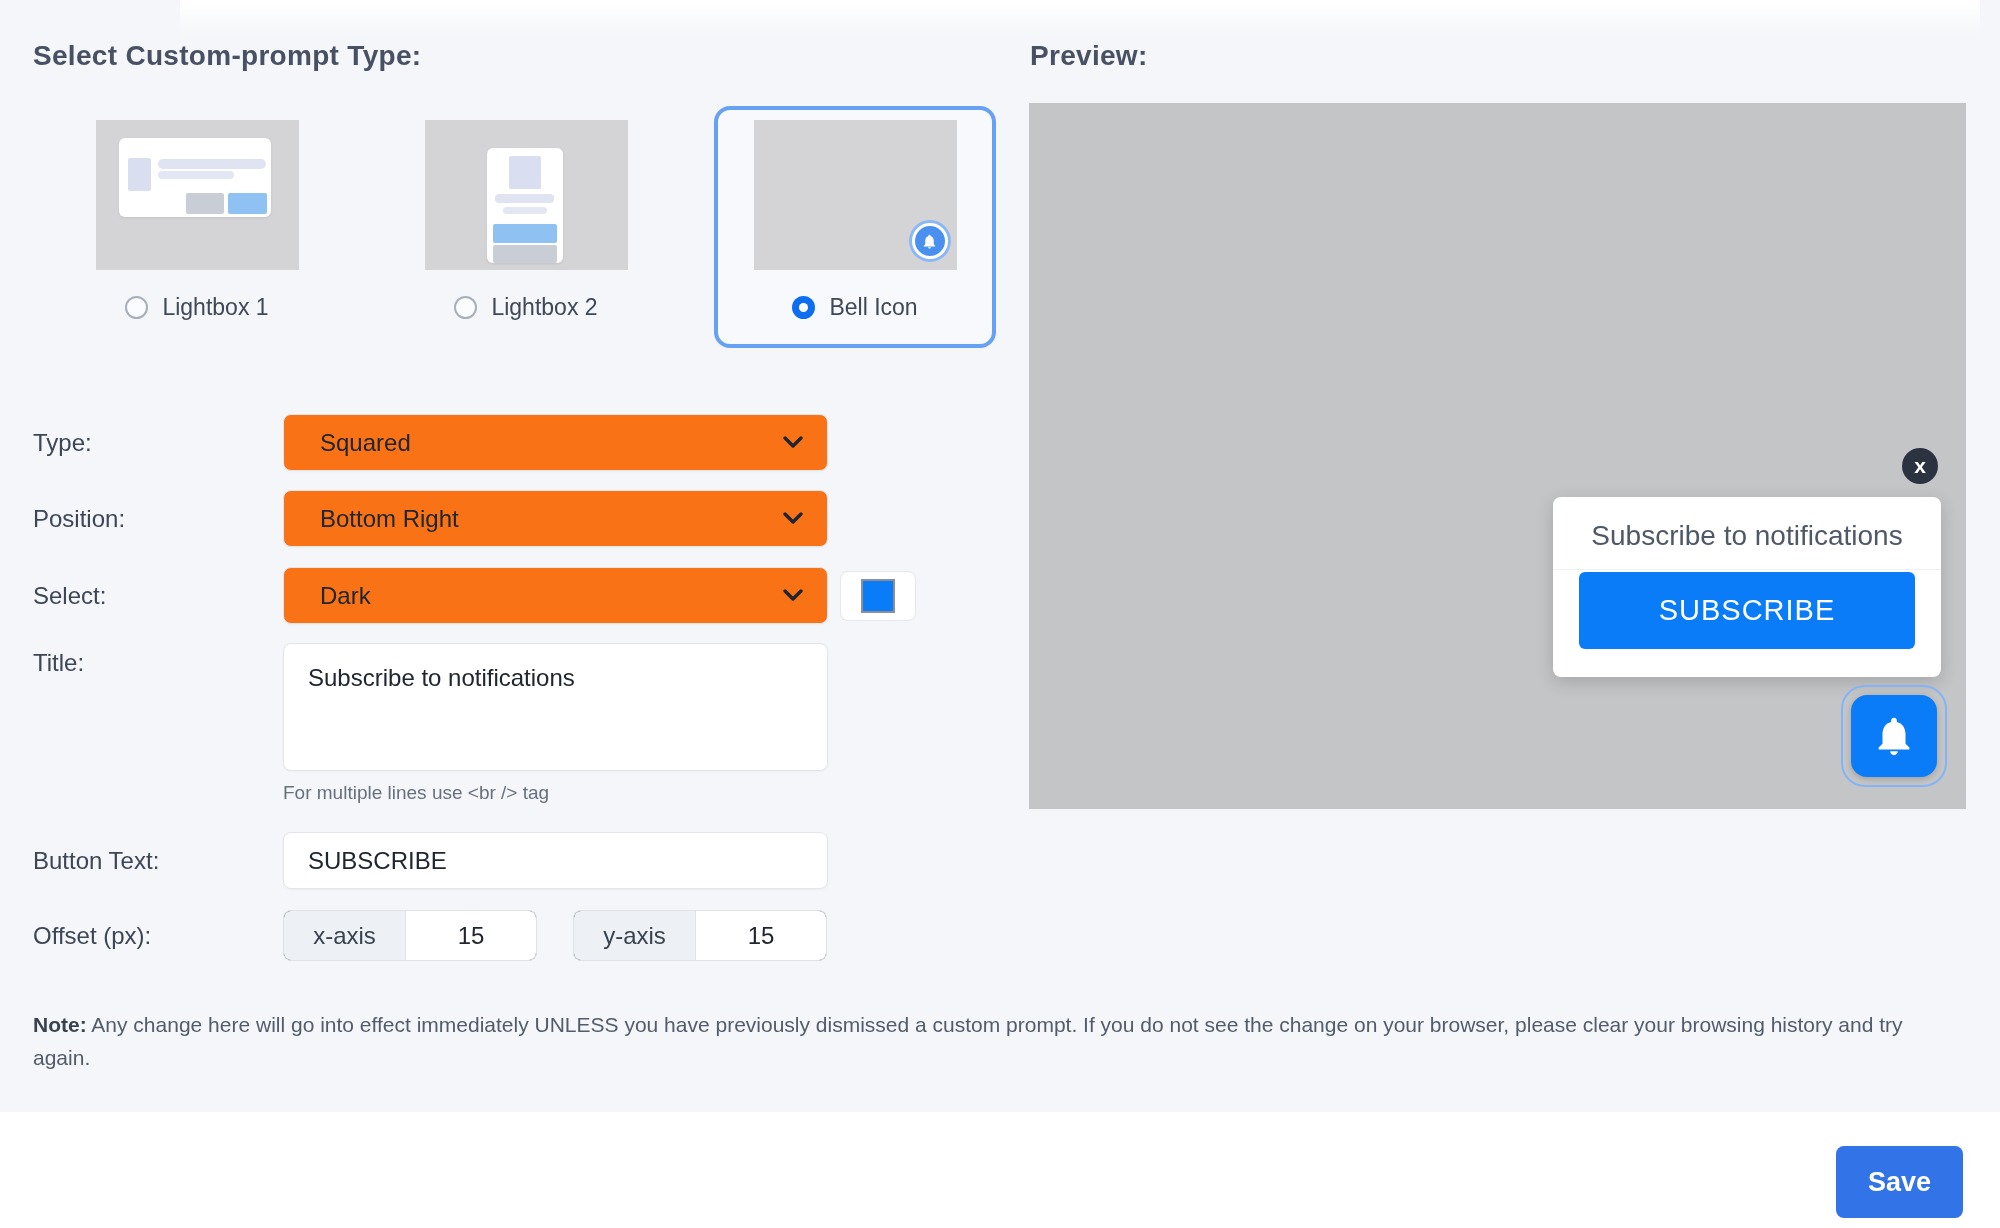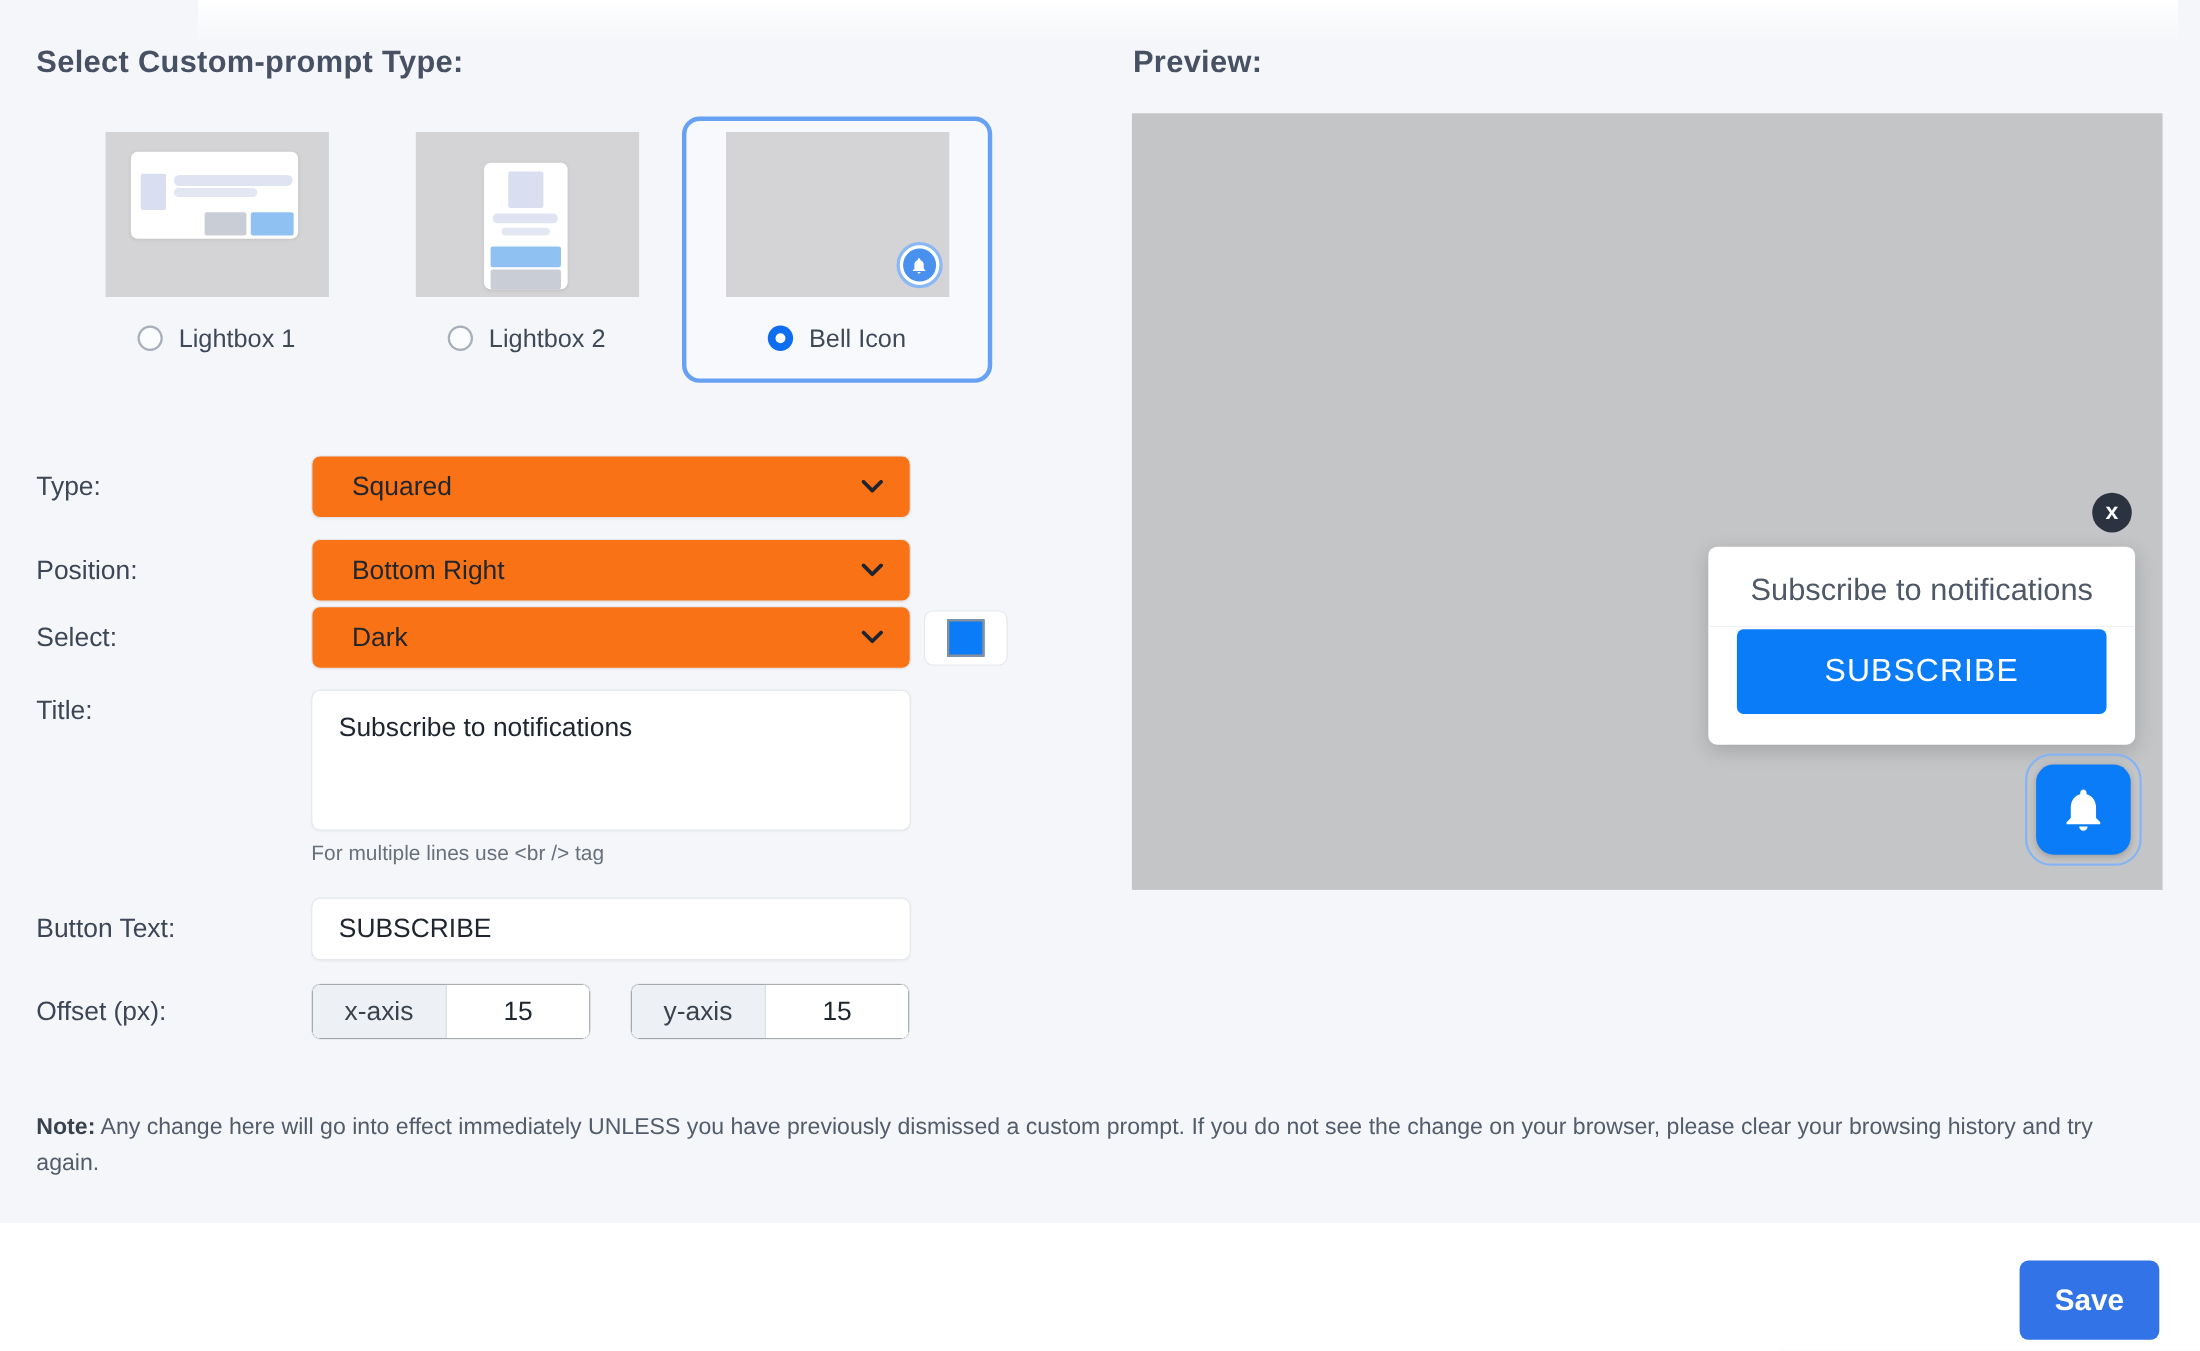--- a/index.html
+++ b/index.html
@@ -4,21 +4,21 @@
 <style>
   html,body{margin:0;padding:0;width:2000px;height:1228px;overflow:hidden;}
   body{font-family:"Liberation Sans",sans-serif;background:#f4f6f9;position:relative;color:#3c4656;}
   .top-glow{position:absolute;top:0;left:180px;right:20px;height:38px;
     background:linear-gradient(#ffffff,rgba(255,255,255,0));}
   .heading{position:absolute;font-size:28px;font-weight:600;color:#475163;letter-spacing:.3px;}
   #heading-left{left:33px;top:40px;}
   #heading-preview{left:1030px;top:40px;}
 
   
-  .options-row{position:absolute;left:56px;top:106px;display:flex;}
+  .options-row{position:absolute;left:56px;top:106px;display:flex;gap:47px;}
   .option{width:274px;height:234px;border:4px solid transparent;border-radius:16px;
     display:flex;flex-direction:column;align-items:center;cursor:pointer;}
   .option.selected{background:#f7f9fc;}
   .thumb{width:203px;height:150px;background:#d4d4d6;margin-top:10px;position:relative;overflow:hidden;}
   .mini-card{position:absolute;background:#fff;border-radius:6px;box-shadow:0 1px 3px rgba(0,0,0,.08);}
   .mc1{left:23px;top:18px;width:152px;height:79px;}
   .mc1 .icon-block{position:absolute;left:9px;top:20px;width:23px;height:33px;background:#d9def0;border-radius:2px;}
   .mc1 .line1{position:absolute;left:39px;top:21px;width:108px;height:10px;background:#dfe3f2;border-radius:5px;}
   .mc1 .line2{position:absolute;left:39px;top:33px;width:76px;height:8px;background:#e3e7f4;border-radius:4px;}
   .mc1 .btn-gray{position:absolute;left:67px;top:55px;width:38px;height:21px;background:#c9cdd6;border-radius:2px;}
@@ -55,21 +55,21 @@
   .text-input{width:545px;height:57px;background:#fff;border:1px solid #e2e5ea;border-radius:8px;
     box-shadow:0 1px 2px rgba(40,50,70,.04);box-sizing:border-box;padding:0 24px;font-size:24px;
     color:#20262f;font-family:"Liberation Sans",sans-serif;outline:none;}
   .offset-group{display:flex;width:254px;height:51px;border:1px solid #dfe3e8;border-radius:8px;
     overflow:hidden;background:#404040;box-sizing:border-box;}
   .offset-group + .offset-group{margin-left:36px;}
   .offset-label{width:127px;background:#edf0f4;border-right:1px solid #e0e3e8;display:flex;align-items:center;
     justify-content:center;font-size:24px;color:#39434f;box-sizing:border-box;}
   .offset-input{width:126px;border:none;outline:none;text-align:center;font-size:24px;color:#20262f;
     font-family:"Liberation Sans",sans-serif;background:#fff;}
-  .mb19{margin-bottom:19px;} .mb20{margin-bottom:4px;} .mb24{margin-bottom:24px;} .mb21{margin-bottom:21px;}
+  .mb19{margin-bottom:19px;} .mb20{margin-bottom:20px;} .mb24{margin-bottom:24px;} .mb21{margin-bottom:21px;}
   .align-top{align-items:flex-start;} .align-top .form-label{padding-top:6px;}
 
   .note{position:absolute;left:33px;top:1008px;width:1930px;font-size:21px;line-height:33px;color:#525c6b;}
   .note b{color:#39434f;}
 
   
   .preview-box{position:absolute;left:1029px;top:103px;width:937px;height:706px;background:#c4c5c7;}
   .preview-card{position:absolute;right:25px;top:394px;width:388px;height:180px;background:#fff;border-radius:8px;
     box-shadow:0 5px 18px rgba(0,0,0,.16);}
   .preview-card-title{margin-top:23px;text-align:center;font-size:28px;color:#4e5866;}

